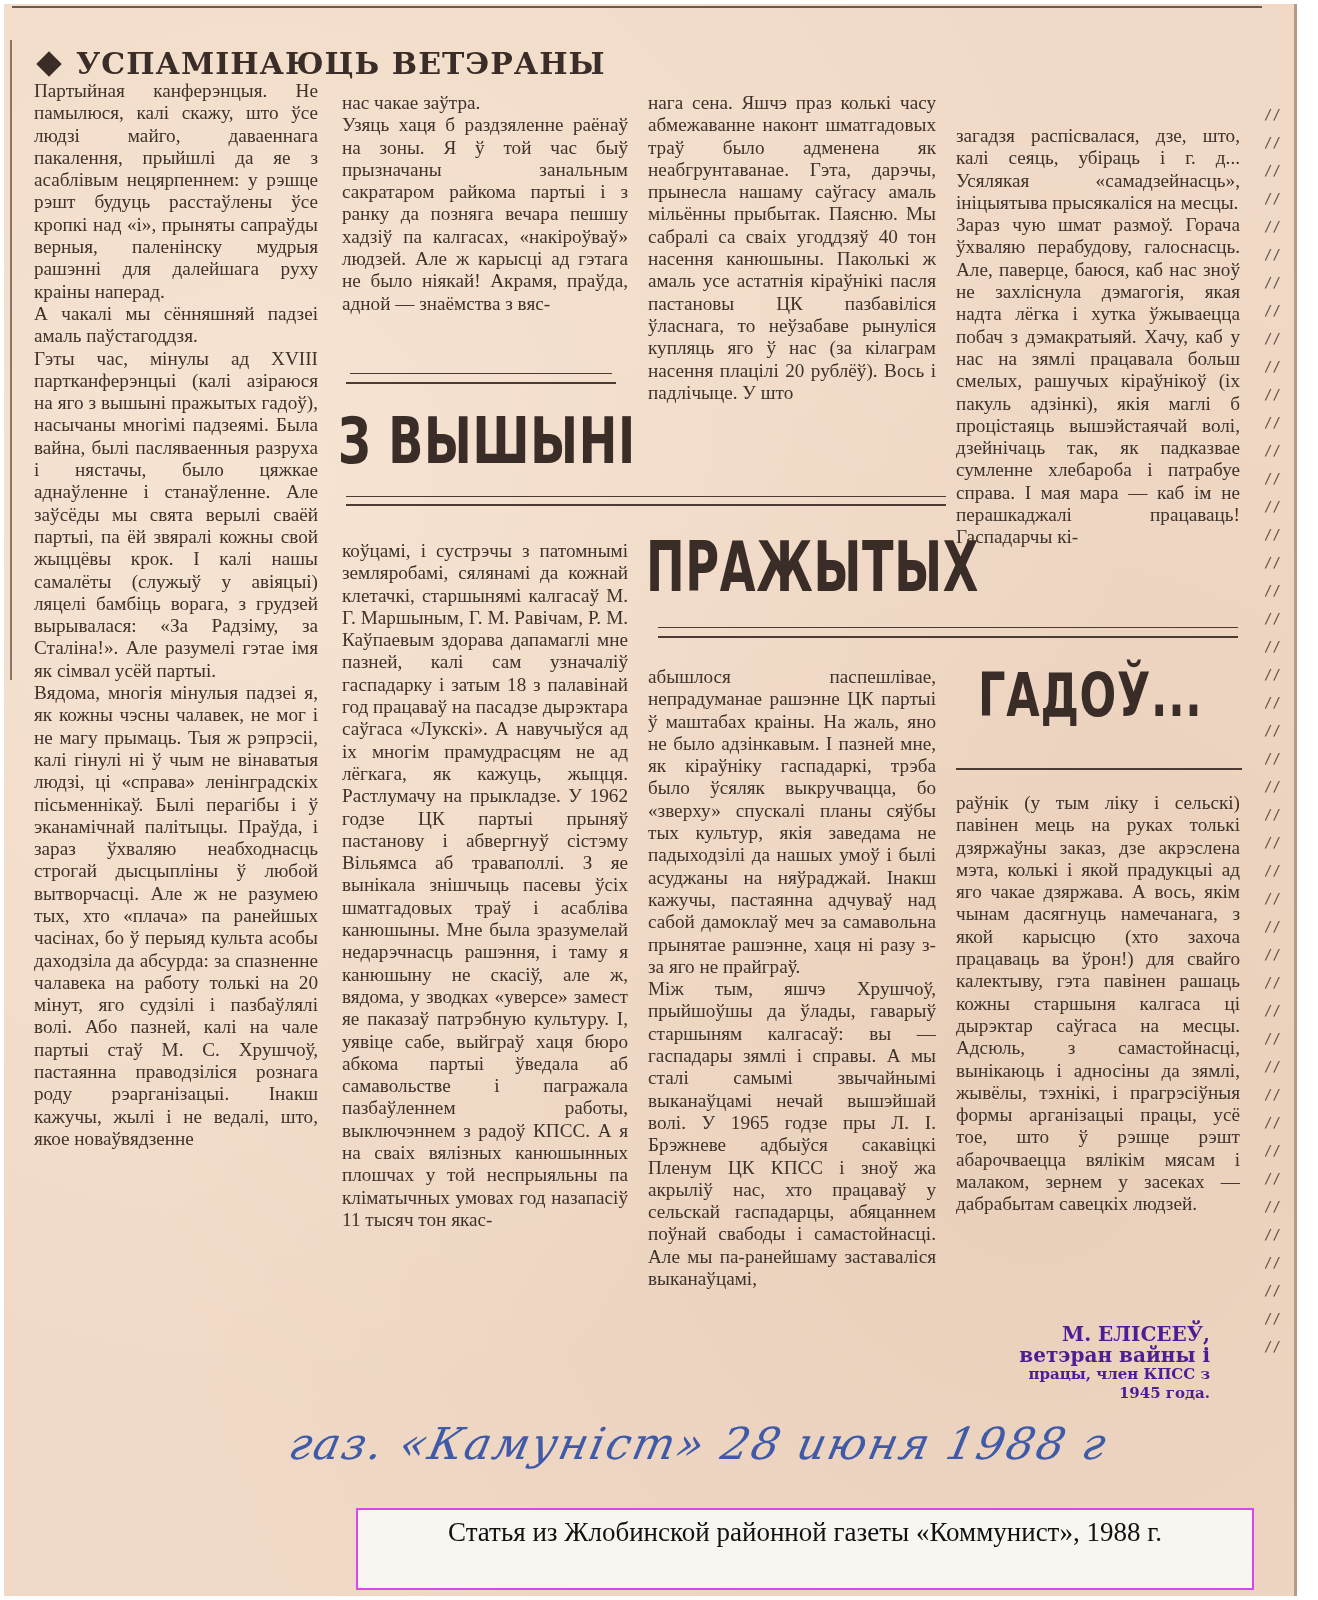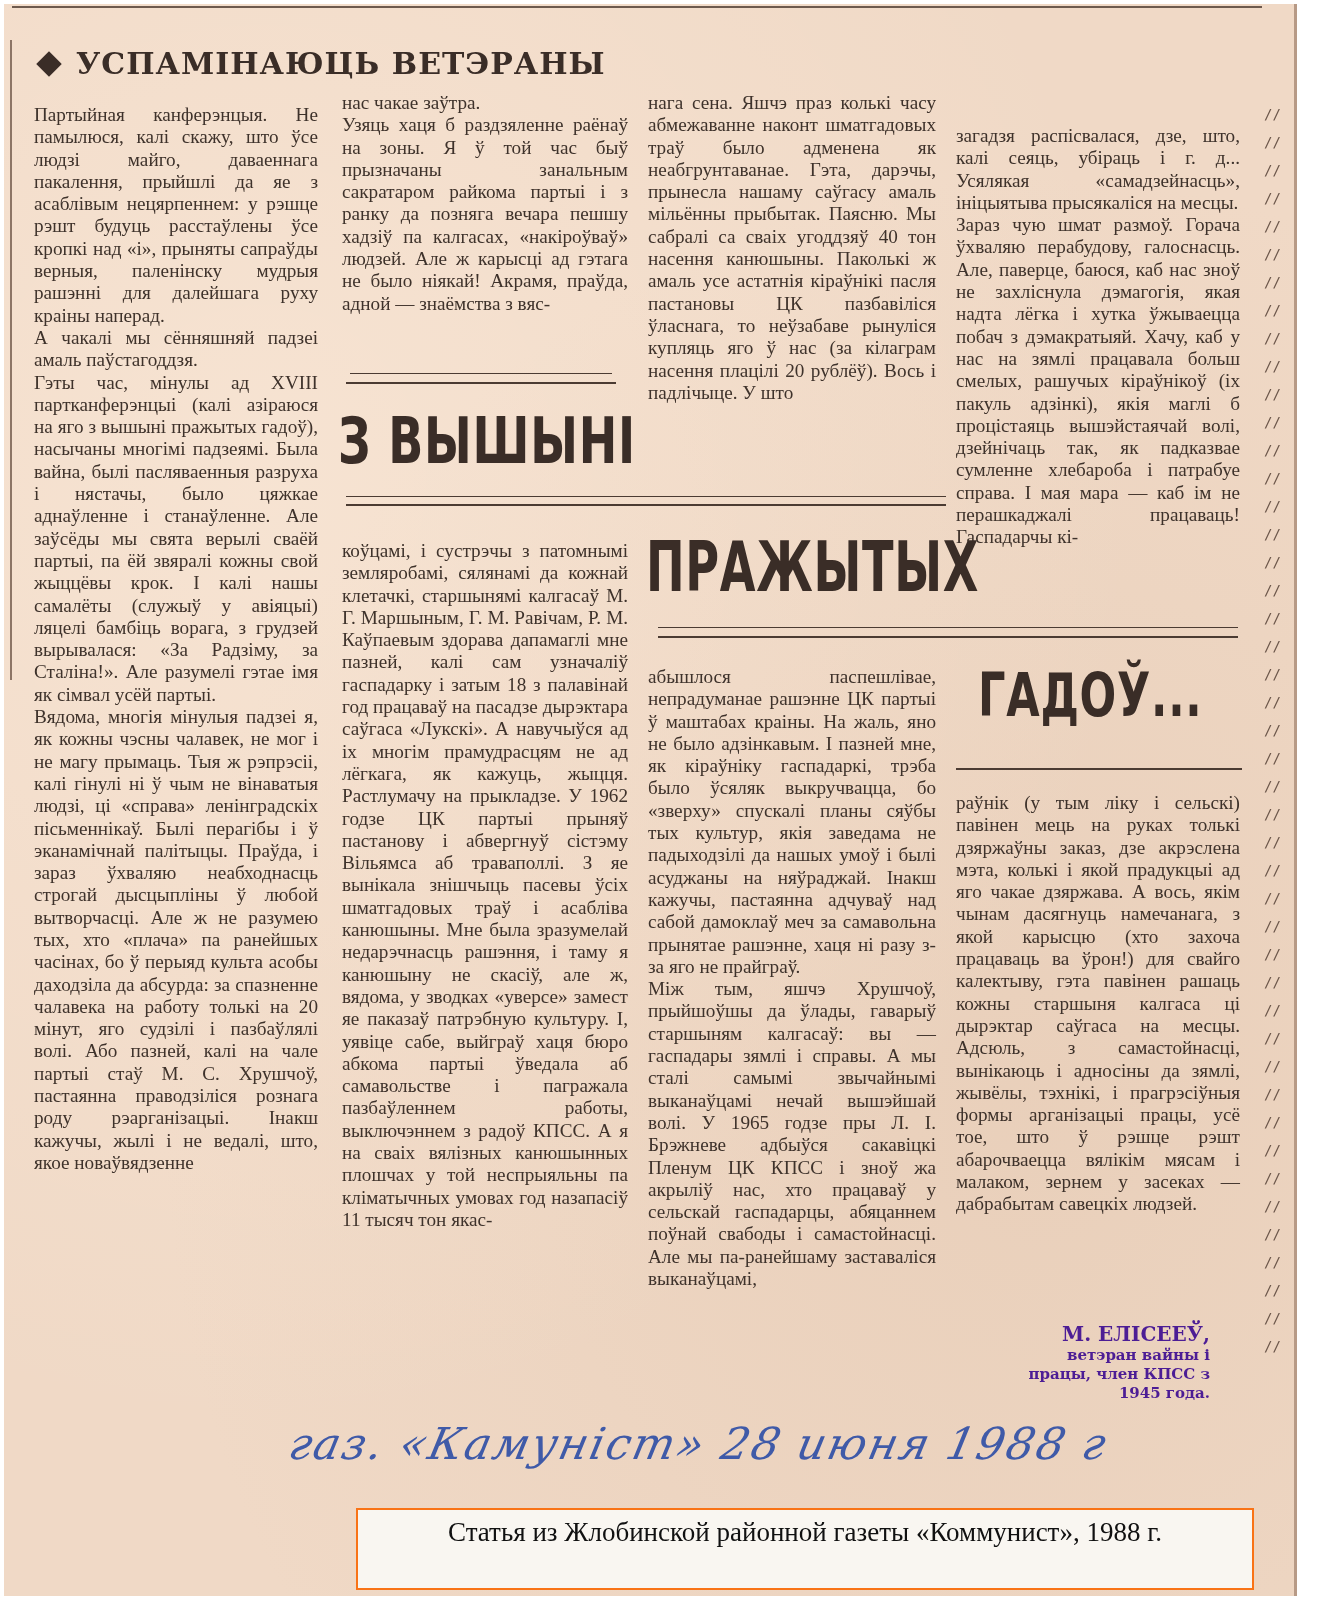--- a/index.html
+++ b/index.html
@@ -56,21 +56,21 @@
     font-family: "DejaVu Serif", serif; font-weight: bold; color: #4c1d95;
   }
   .handwriting {
     position: absolute; left: 290px; top: 1418px;
     font-family: "DejaVu Serif", serif; font-style: italic;
     font-size: 44px; color: #3f5aa8; letter-spacing: 2px;
     transform: skewX(-12deg);
   }
   .caption {
     position: absolute; left: 356px; top: 1508px; width: 898px; height: 82px;
-    background: #f9f6f1; border: 2px solid #f97316; box-sizing: border-box;
+    background: #f9f6f1; border: 2px solid #d946ef; box-sizing: border-box;
     text-align: center; font-family: "Liberation Serif", serif;
     font-size: 27px; line-height: 36px; color: #111; padding-top: 4px;
   }
   .edge-marks {
     position: absolute; left: 1264px; top: 100px; width: 20px; height: 1300px;
     font-family: "DejaVu Sans Mono", monospace; color: #6a5549; font-size: 14px;
     line-height: 28px; white-space: pre;
   }
 </style>
 </head>
@@ -78,21 +78,21 @@
 
 <div class="clip"></div>
 <div class="topline"></div>
 <div class="leftline"></div>
 
 <div class="heading">
   <span class="diamond"></span>
   <span>УСПАМІНАЮЦЬ ВЕТЭРАНЫ</span>
 </div>
 
-<div class="col" style="left:34px; top:104px; width:284px;">Партыйная канферэнцыя. Не памылюся, калі скажу, што ўсе людзі майго, даваеннага пакалення, прыйшлі да яе з асаблівым нецярпеннем: у рэшце рэшт будуць расстаўлены ўсе кропкі над «і», прыняты сапраўды верныя, паленінску мудрыя рашэнні для далейшага руху краіны наперад.
+<div class="col" style="left:34px; top:80px; width:284px;">Партыйная канферэнцыя. Не памылюся, калі скажу, што ўсе людзі майго, даваеннага пакалення, прыйшлі да яе з асаблівым нецярпеннем: у рэшце рэшт будуць расстаўлены ўсе кропкі над «і», прыняты сапраўды верныя, паленінску мудрыя рашэнні для далейшага руху краіны наперад.
    А чакалі мы сённяшняй падзеі амаль паўстагоддзя.
    Гэты час, мінулы ад XVIII партканферэнцыі (калі азіраюся на яго з вышыні пражытых гадоў), насычаны многімі падзеямі. Была вайна, былі пасляваенныя разруха і нястачы, было цяжкае аднаўленне і станаўленне. Але заўсёды мы свята верылі сваёй партыі, па ёй звяралі кожны свой жыццёвы крок. І калі нашы самалёты (служыў у авіяцыі) ляцелі бамбіць ворага, з грудзей вырывалася: «За Радзіму, за Сталіна!». Але разумелі гэтае імя як сімвал усёй партыі.
    Вядома, многія мінулыя падзеі я, як кожны чэсны чалавек, не мог і не магу прымаць. Тыя ж рэпрэсіі, калі гінулі ні ў чым не вінаватыя людзі, ці «справа» ленінградскіх пісьменнікаў. Былі перагібы і ў эканамічнай палітыцы. Праўда, і зараз ўхваляю неабходнасць строгай дысцыпліны ў любой вытворчасці. Але ж не разумею тых, хто «плача» па ранейшых часінах, бо ў перыяд культа асобы даходзіла да абсурда: за спазненне чалавека на работу толькі на 20 мінут, яго судзілі і пазбаўлялі волі. Або пазней, калі на чале партыі стаў М. С. Хрушчоў, пастаянна праводзіліся рознага роду рэарганізацыі. Інакш кажучы, жылі і не ведалі, што, якое новаўвядзенне</div>
 
 <div class="col" style="left:342px; top:92px; width:286px;">нас чакае заўтра.
    Узяць хаця б раздзяленне раёнаў на зоны. Я ў той час быў прызначаны занальным сакратаром райкома партыі і з ранку да позняга вечара пешшу хадзіў па калгасах, «накіроўваў» людзей. Але ж карысці ад гэтага не было ніякай! Акрамя, праўда, адной — знаёмства з вяс-</div>
 
 <div class="rule thin" style="left:350px; top:373px; width:262px;"></div>
 <div class="rule" style="left:346px; top:382px; width:270px;"></div>
 
@@ -117,21 +117,21 @@
    Між тым, яшчэ Хрушчоў, прыйшоўшы да ўлады, гаварыў старшыням калгасаў: вы — гаспадары зямлі і справы. А мы сталі самымі звычайнымі выканаўцамі нечай вышэйшай волі. У 1965 годзе пры Л. І. Брэжневе адбыўся сакавіцкі Пленум ЦК КПСС і зноў жа акрыліў нас, хто працаваў у сельскай гаспадарцы, абяцаннем поўнай свабоды і самастойнасці. Але мы па-ранейшаму заставаліся выканаўцамі,</div>
 
 <div class="big" style="left:978px; top:660px; font-size:60px; transform:scaleX(0.72);">ГАДОЎ...</div>
 
 <div class="rule" style="left:956px; top:768px; width:286px;"></div>
 
 <div class="col" style="left:956px; top:792px; width:284px;">раўнік (у тым ліку і сельскі) павінен мець на руках толькі дзяржаўны заказ, дзе акрэслена мэта, колькі і якой прадукцыі ад яго чакае дзяржава. А вось, якім чынам дасягнуць намечанага, з якой карысцю (хто захоча працаваць ва ўрон!) для свайго калектыву, гэта павінен рашаць кожны старшыня калгаса ці дырэктар саўгаса на месцы. Адсюль, з самастойнасці, вынікаюць і адносіны да зямлі, жывёлы, тэхнікі, і прагрэсіўныя формы арганізацыі працы, усё тое, што ў рэшце рэшт абарочваецца вялікім мясам і малаком, зернем у засеках — дабрабытам савецкіх людзей.</div>
 
 <div class="sig" style="left:960px; top:1322px; width:250px;">
   <div style="font-size:20px;">М. ЕЛІСЕЕЎ,</div>
-  <div style="font-size:15px; line-height:19px;">ветэран вайны і</div>
+  <div style="font-size:20px; line-height:19px;">ветэран вайны і</div>
   <div style="font-size:15px; line-height:19px;">працы, член КПСС з</div>
   <div style="font-size:15px; line-height:19px;">1945 года.</div>
 </div>
 
 <div class="edge-marks">//
 //
 //
 //
 //
 //

